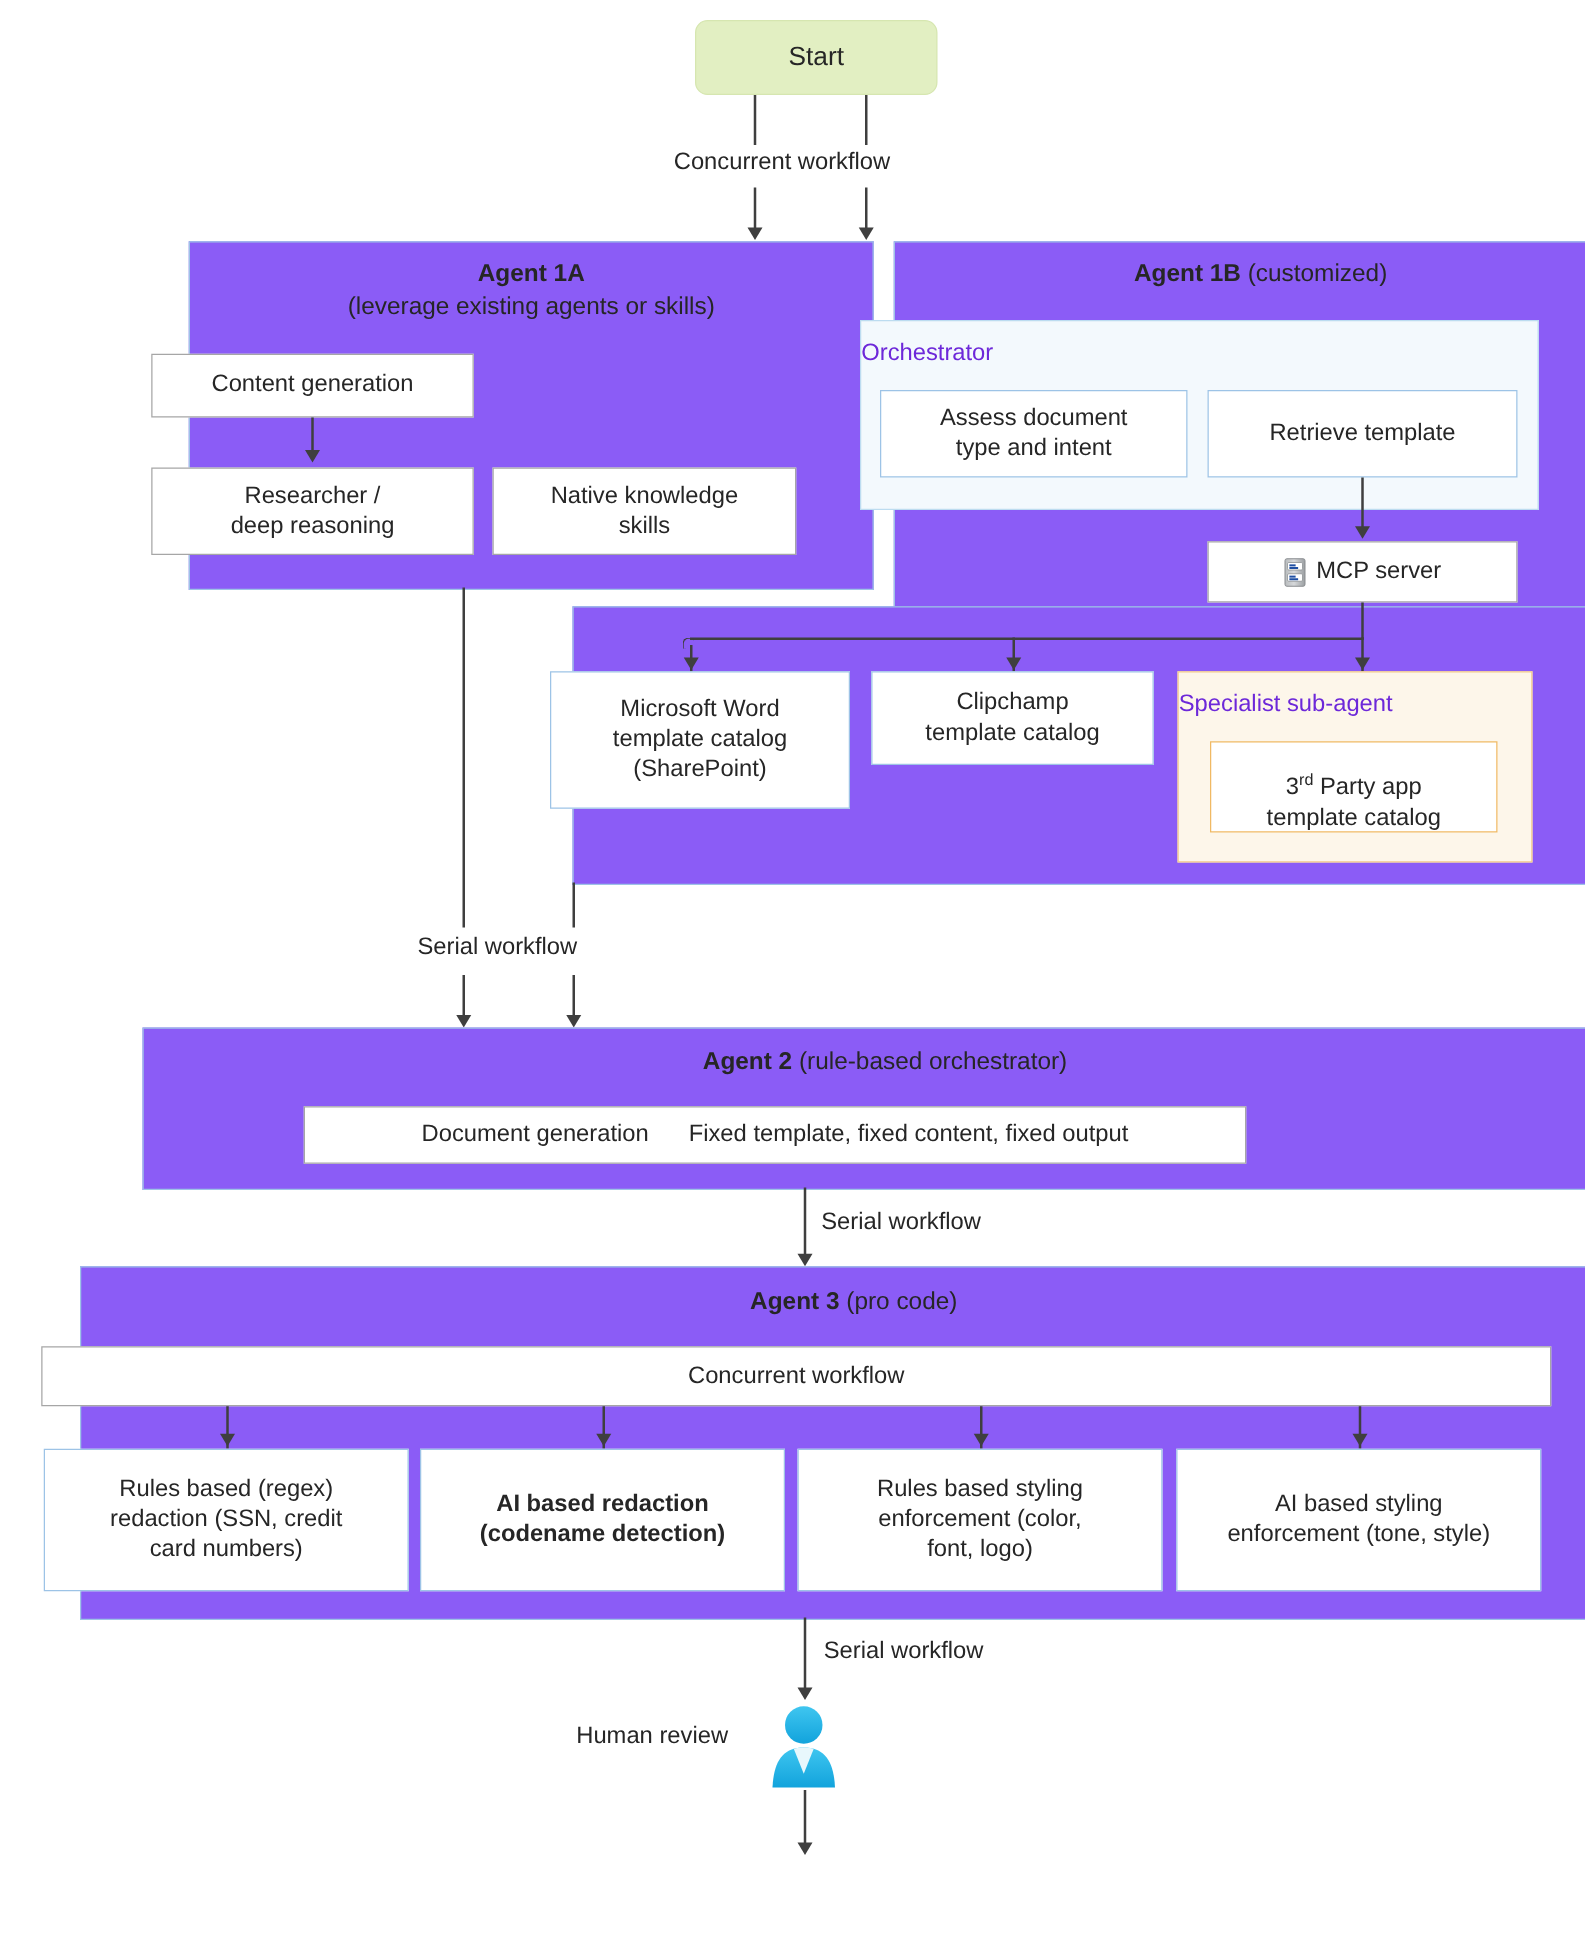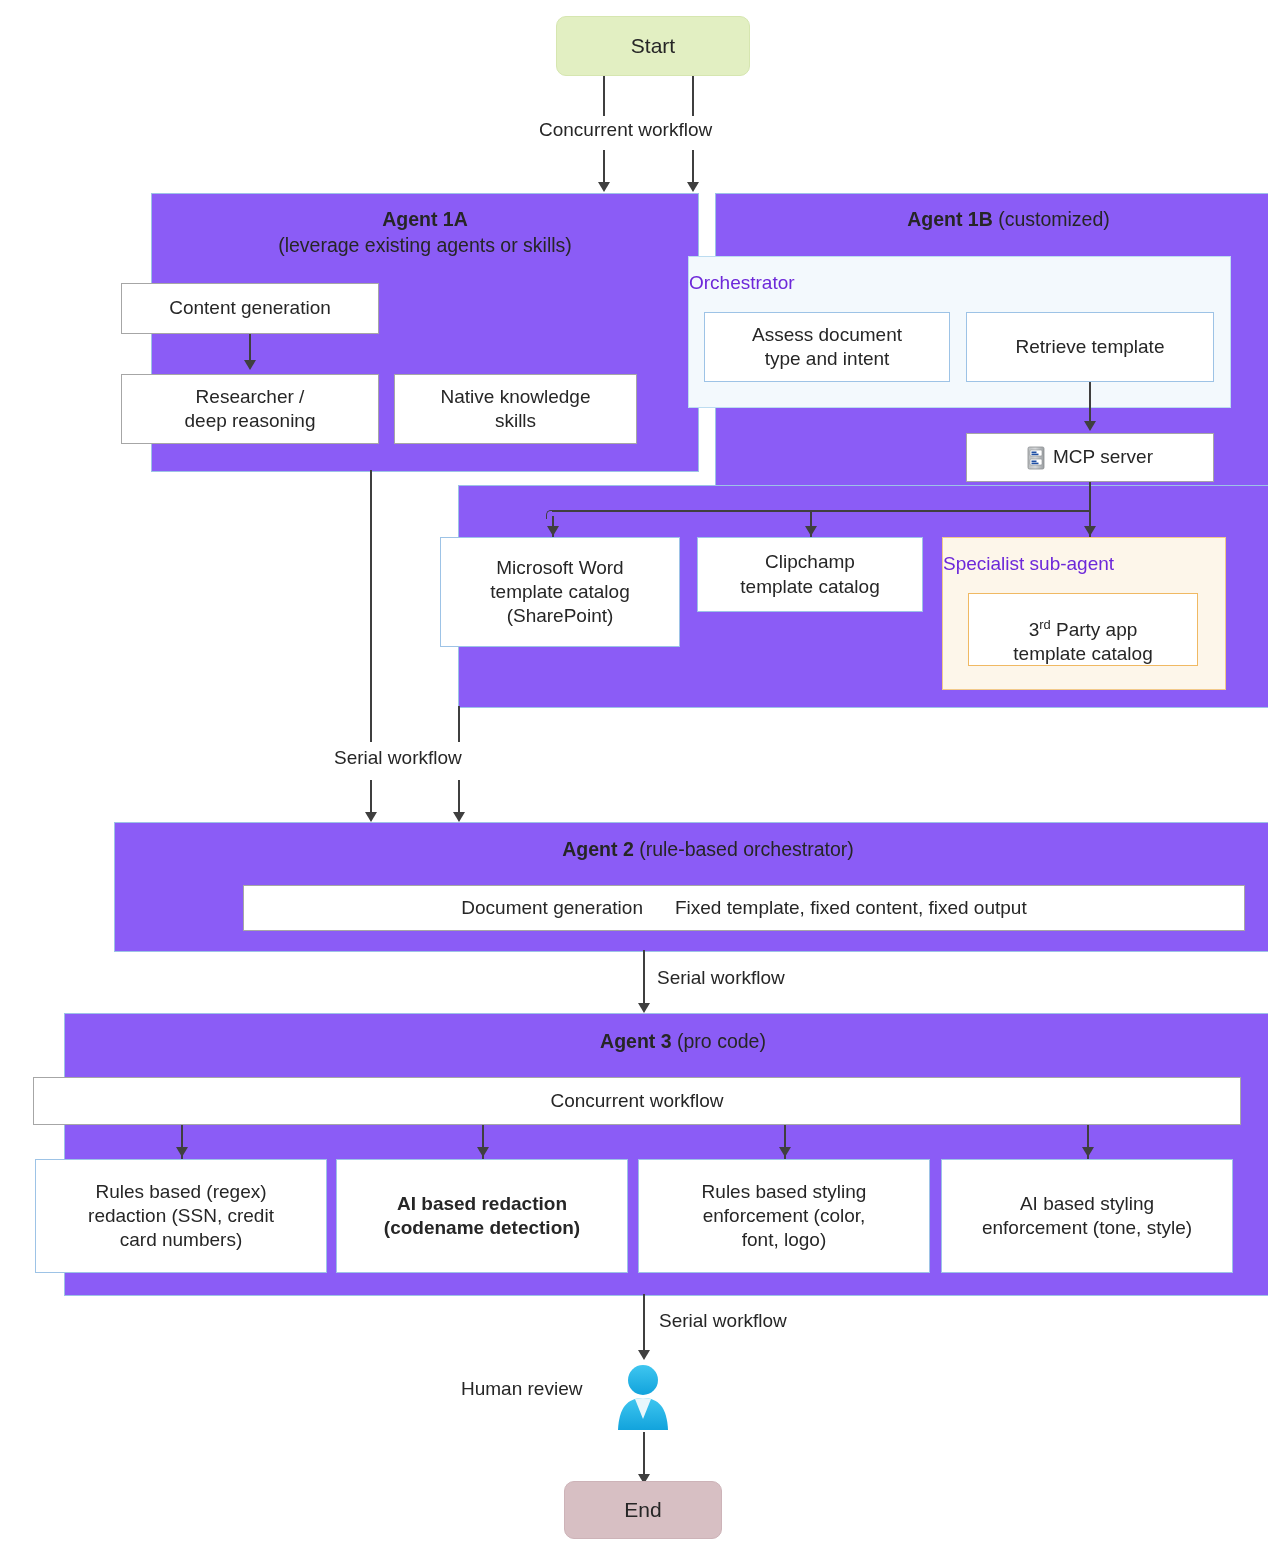--- a/index.html
+++ b/index.html
@@ -255,21 +255,21 @@
   <div class="vline" style="left:458px; top:780px; height:34px;"></div>
   <div class="arrowhead" style="left:453px; top:812px;"></div>
 
   <div class="container" style="position:absolute; left:70px; top:822px; width:1186px; height:128px;">
     <div class="container-title" style="top:15px;">
       <b>Agent 2</b>
       <span class="container-sub"> (rule-based orchestrator)</span>
     </div>
   </div>
 
-  <div class="node box box-gray" style="left:243px; top:885px; width:1002px; height:46px; justify-content:center; gap:32px;">
+  <div class="node box box-gray" style="left:243px; top:885px; width:754px; height:46px; justify-content:center; gap:32px;">
     <span>Document generation</span>
     <span>Fixed template, fixed content, fixed output</span>
   </div>
 
   <div class="vline" style="left:643px; top:950px; height:58px;"></div>
   <div class="arrowhead" style="left:638px; top:1003px;"></div>
   <div class="label" style="left:657px; top:967px;">Serial workflow</div>
 
   <div class="container" style="position:absolute; left:20px; top:1013px; width:1236px; height:281px;">
     <div class="container-title" style="top:16px;">
@@ -332,17 +332,14 @@
       </defs>
       <circle cx="30" cy="16" r="15" fill="url(#pg)"></circle>
       <path d="M30 34 C14 34 6 44 5 66 L55 66 C54 44 46 34 30 34 Z" fill="url(#pg)"></path>
       <path d="M22 35 L30 55 L38 35 C35.5 34.3 32.8 34 30 34 C27.2 34 24.5 34.3 22 35 Z" fill="#e8f7fc"></path>
     </svg>
   </div>
 
   <div class="vline" style="left:643px; top:1432px; height:48px;"></div>
   <div class="arrowhead" style="left:638px; top:1474px;"></div>
 
-  <div class="node term term-end" style="left:564px; top:1481px; width:158px; height:58px;">
-    <span>End</span>
-  </div>
 
 </div>
 
 </body></html>

